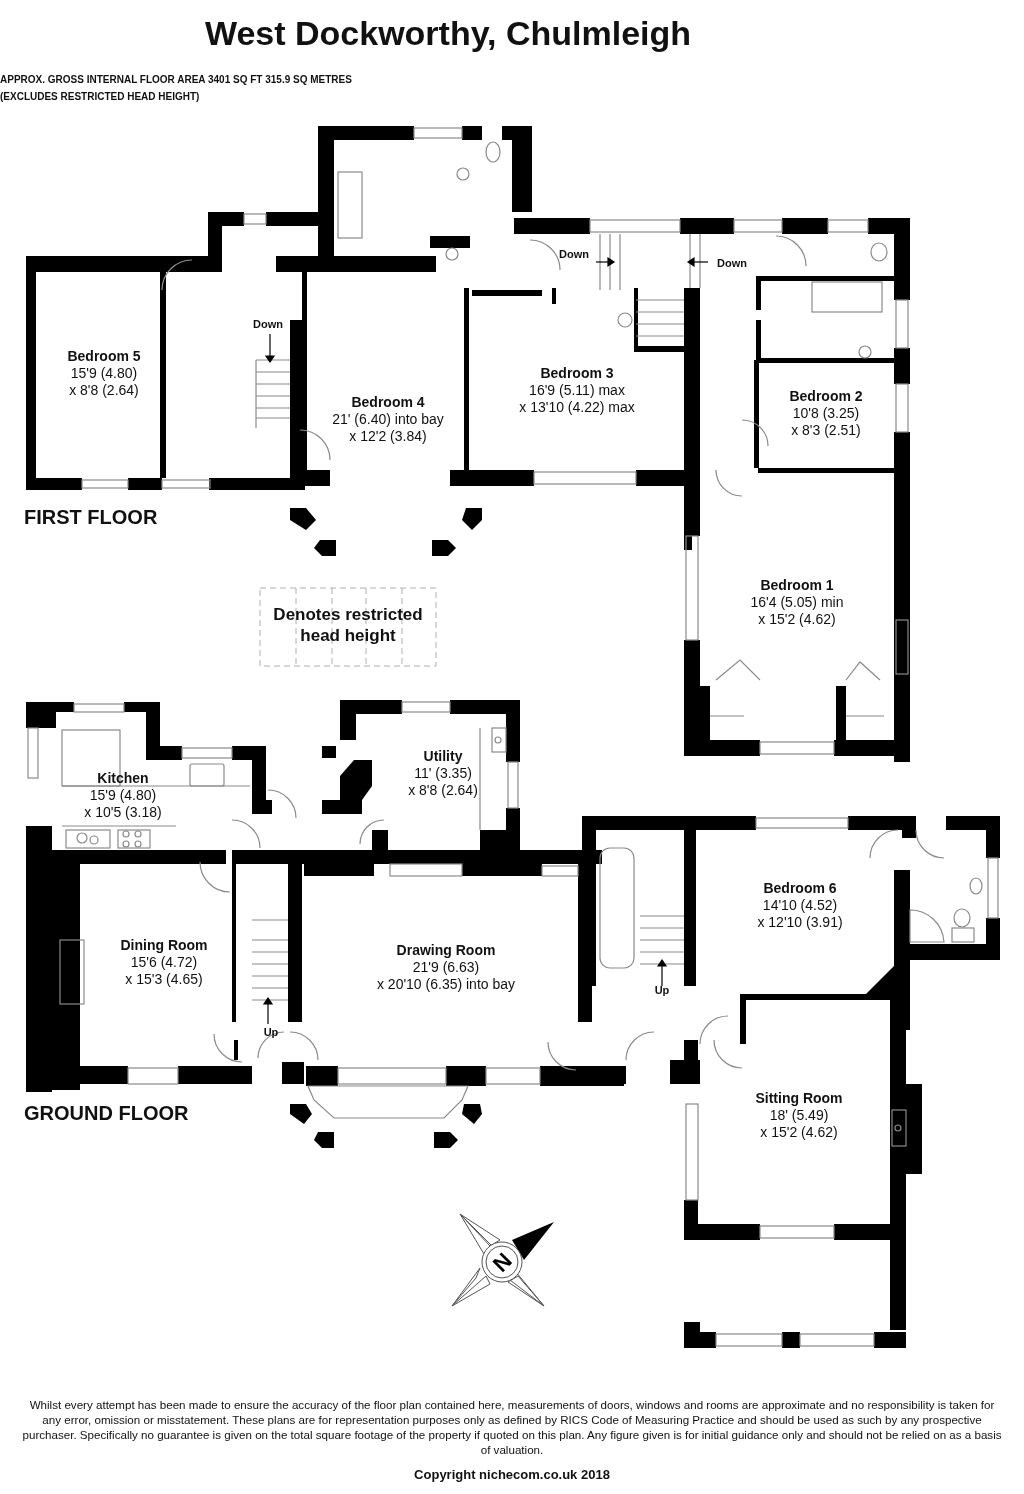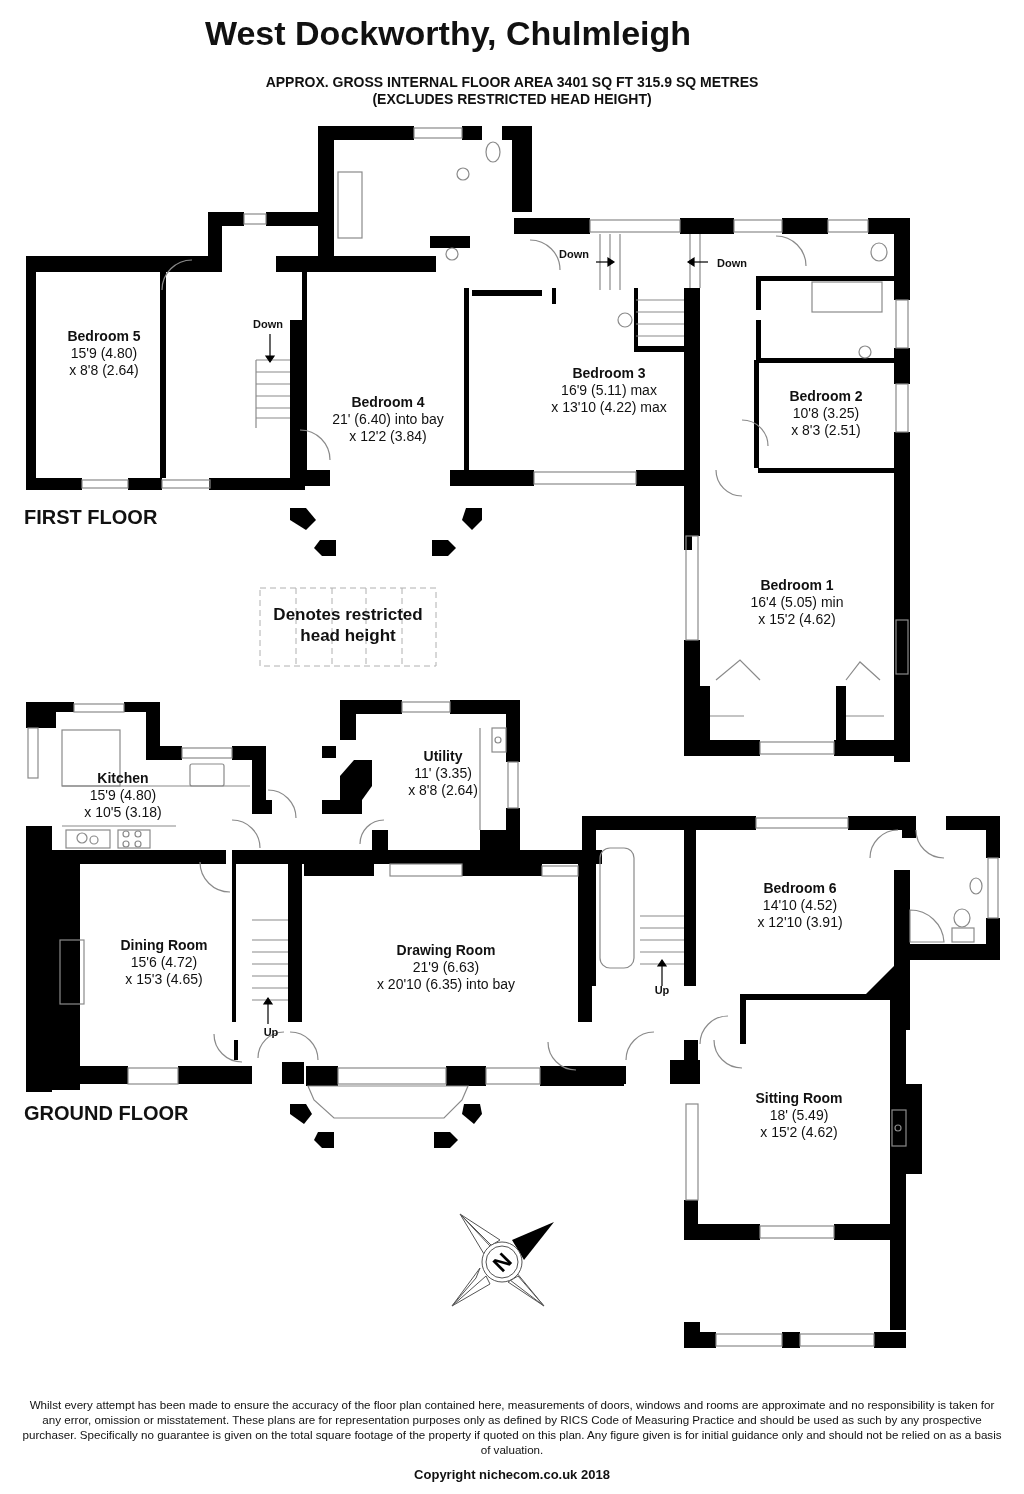--- a/index.html
+++ b/index.html
@@ -1,18 +1,18 @@
 <!DOCTYPE html>
 <html><head>
 <meta charset="utf-8">
 <style>
   html, body { margin:0; padding:0; background:#ffffff; }
   body { width:1024px; height:1494px; position:relative; overflow:hidden; font-family:"Liberation Sans", sans-serif; color:#111; }
   .title { position:absolute; left:0; width:896px; top:14px; text-align:center; font-weight:bold; font-size:34px; letter-spacing:0px; }
-  .subtitle { position:absolute; left:0; width:1024px; text-align:center; font-weight:bold; font-size:14px; }
+  .subtitle { position:absolute; left:0; width:1024px; text-align:left; font-weight:bold; font-size:10px; }
   .sub1 { top:74px; }
   .sub2 { top:91px; }
   svg.plan { position:absolute; left:0; top:0; }
   .room-label { position:absolute; text-align:center; transform:translateX(-50%); white-space:nowrap; font-size:14px; line-height:17px; }
   .room-label .rname { font-weight:bold; }
   .floor-label { position:absolute; font-weight:bold; font-size:20px;text-align:right; }
   .small { position:absolute; font-size:11px; font-weight:bold; transform:translateX(-50%); }
   .legend { position:absolute; left:260px; top:588px; width:176px; height:78px; text-align:center; font-weight:bold; font-size:17px; line-height:21px; padding-top:16px; box-sizing:border-box; }
   .disclaimer { position:absolute; left:20px; width:984px; top:1397px; text-align:center; font-size:11.6px; line-height:15px; }
   .copyright { position:absolute; left:0; width:1024px; top:1467px; text-align:center; font-weight:bold; font-size:13px; }
@@ -304,31 +304,31 @@
     <polygon points="452,1306 480,1268 476,1278" fill="none" stroke="#555" stroke-width="1"></polygon>
     <polygon points="544,1306 516,1272 510,1280" fill="none" stroke="#555" stroke-width="1"></polygon>
     <polygon points="544,1306 508,1282 518,1276" fill="none" stroke="#555" stroke-width="1"></polygon>
     <polygon points="554,1222 512,1240 524,1260" fill="#000"></polygon>
     <circle cx="502" cy="1262" r="20" fill="#fff" stroke="#555" stroke-width="1"></circle>
     <circle cx="502" cy="1262" r="16" fill="none" stroke="#555" stroke-width="1"></circle>
     <text x="502" y="1270" text-anchor="middle" font-family="Liberation Sans, sans-serif" font-size="22" font-weight="bold" transform="rotate(-45 502 1262)">N</text>
   </g>
 </svg>
 
-<div class="room-label" style="left:104px; top:328px;">
+<div class="room-label" style="left:104px; top:348px;">
   <div class="rname">Bedroom 5</div>
   <div>15'9 (4.80)</div>
   <div>x 8'8 (2.64)</div>
 </div>
 <div class="room-label" style="left:388px; top:394px;">
   <div class="rname">Bedroom 4</div>
   <div>21' (6.40) into bay</div>
   <div>x 12'2 (3.84)</div>
 </div>
-<div class="room-label" style="left:577px; top:365px;margin-left:32px;">
+<div class="room-label" style="left:577px; top:365px;">
   <div class="rname">Bedroom 3</div>
   <div>16'9 (5.11) max</div>
   <div>x 13'10 (4.22) max</div>
 </div>
 <div class="room-label" style="left:826px; top:388px;">
   <div class="rname">Bedroom 2</div>
   <div>10'8 (3.25)</div>
   <div>x 8'3 (2.51)</div>
 </div>
 <div class="room-label" style="left:797px; top:577px;">

